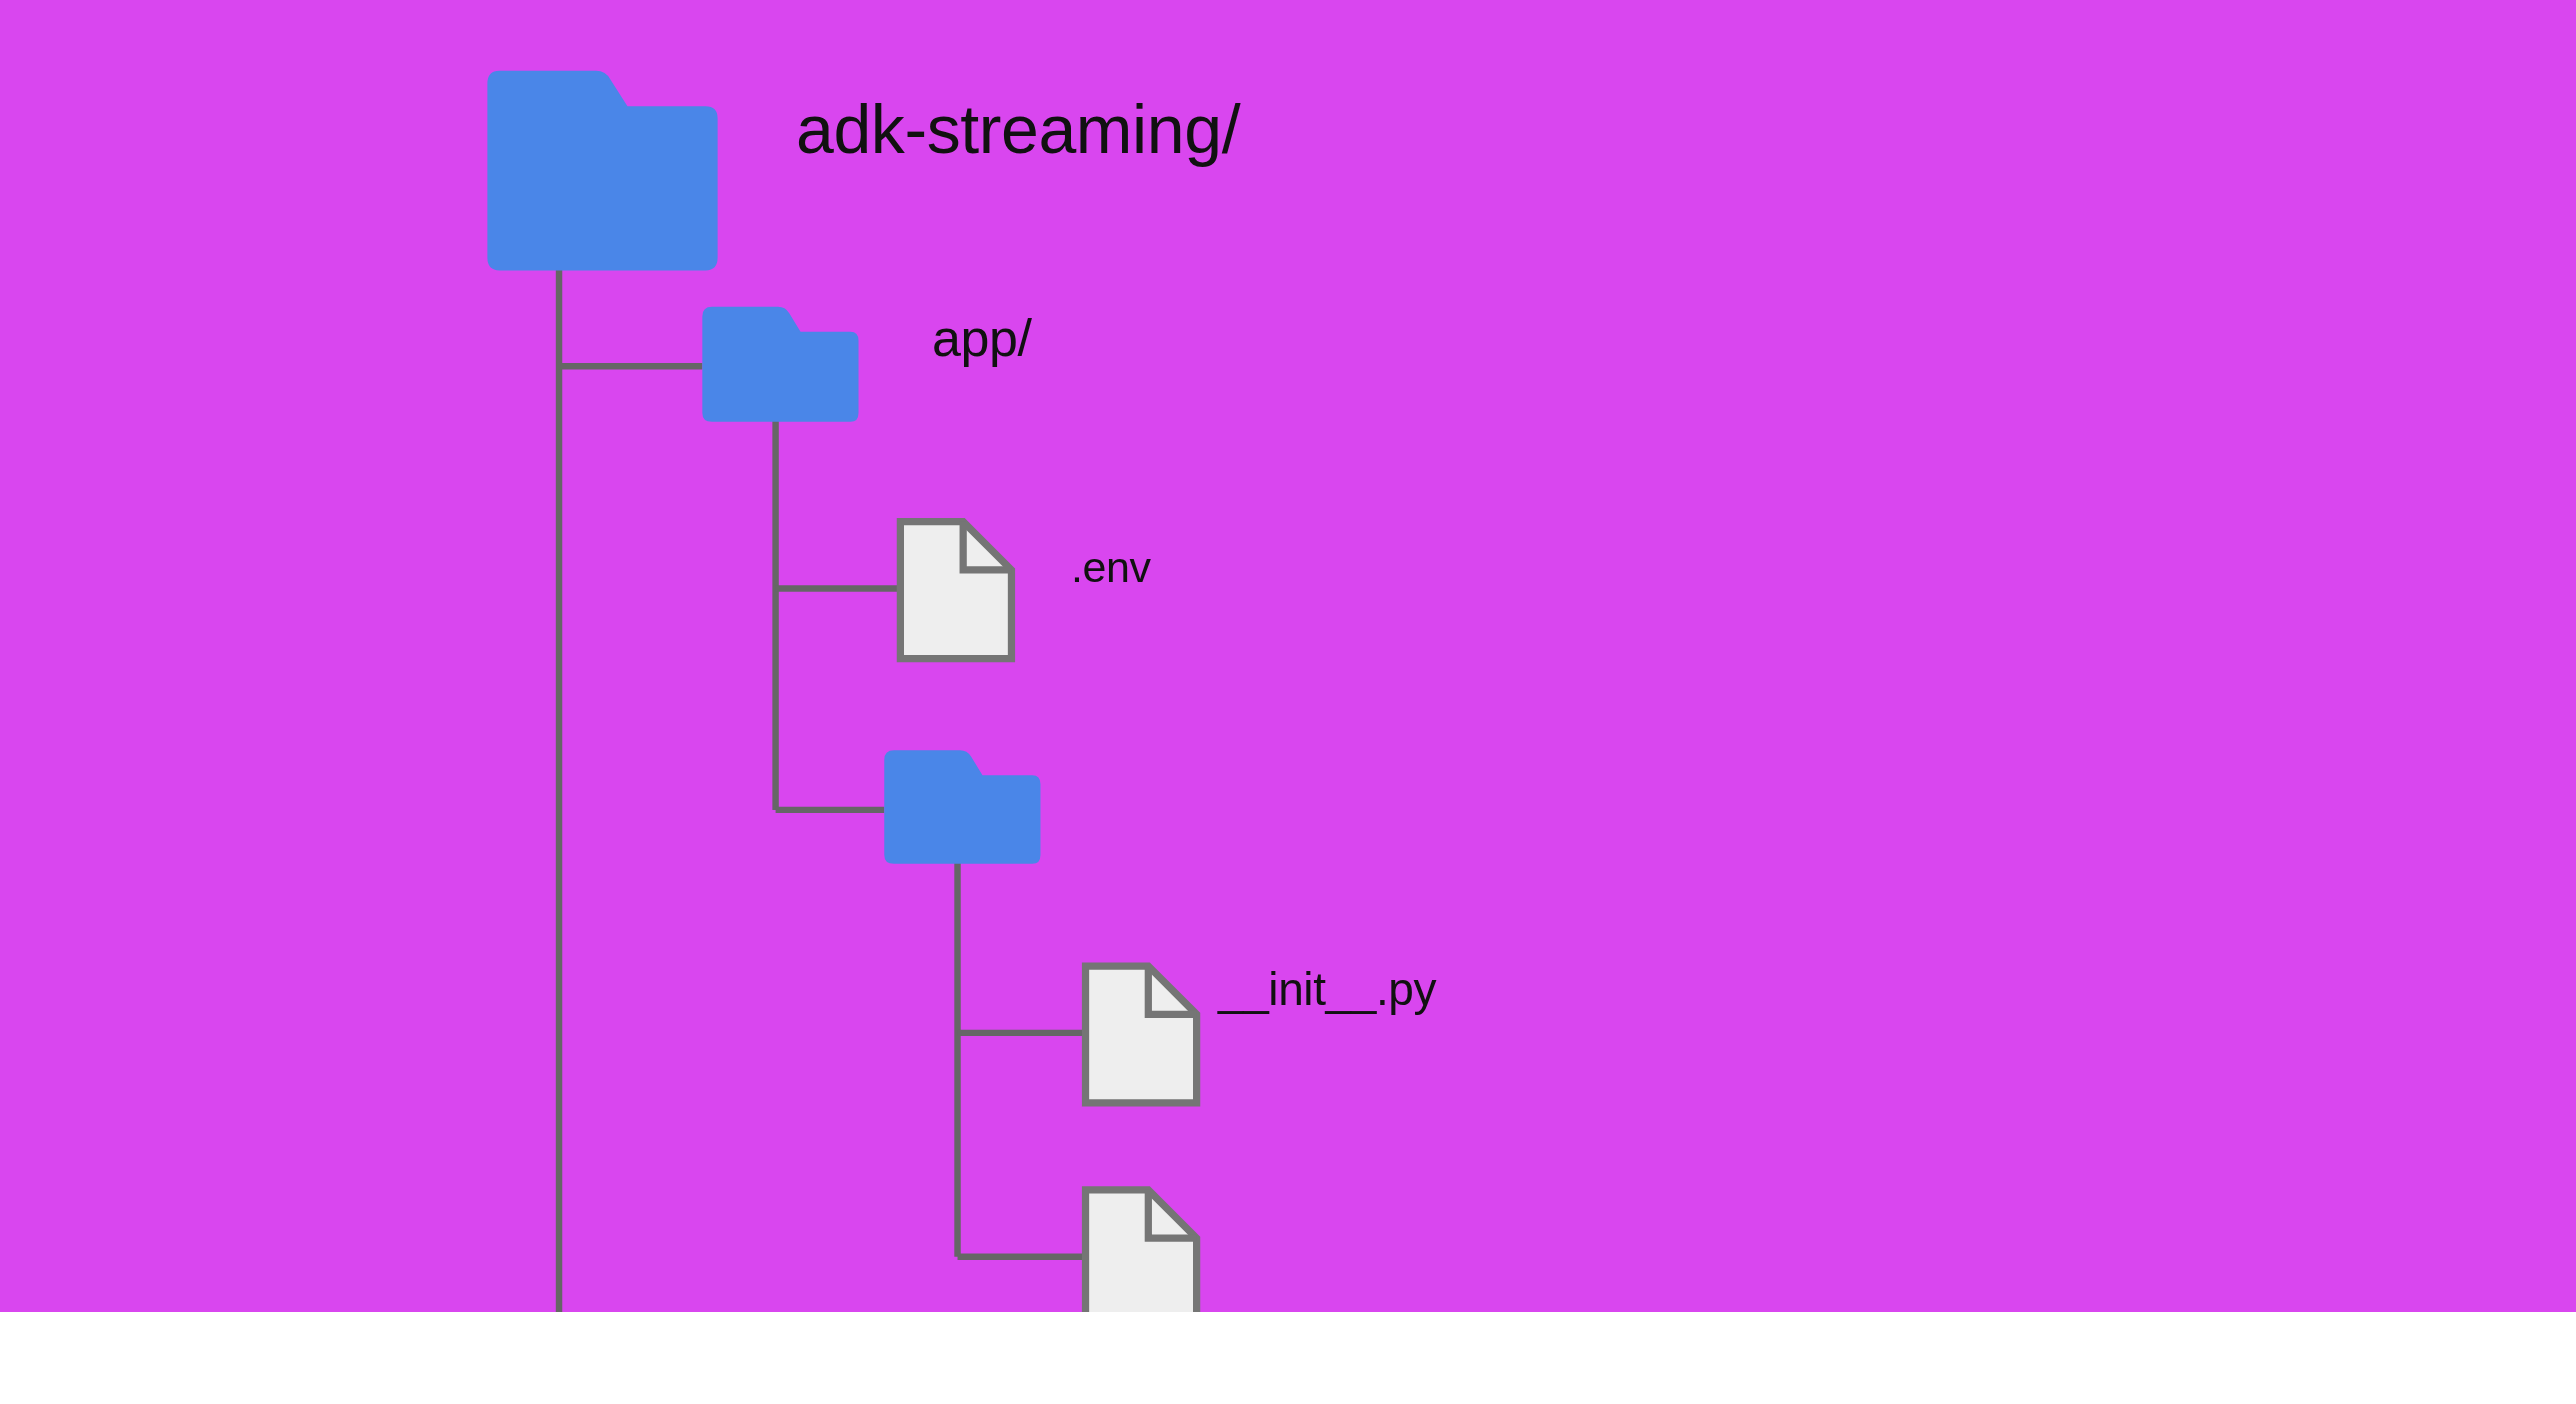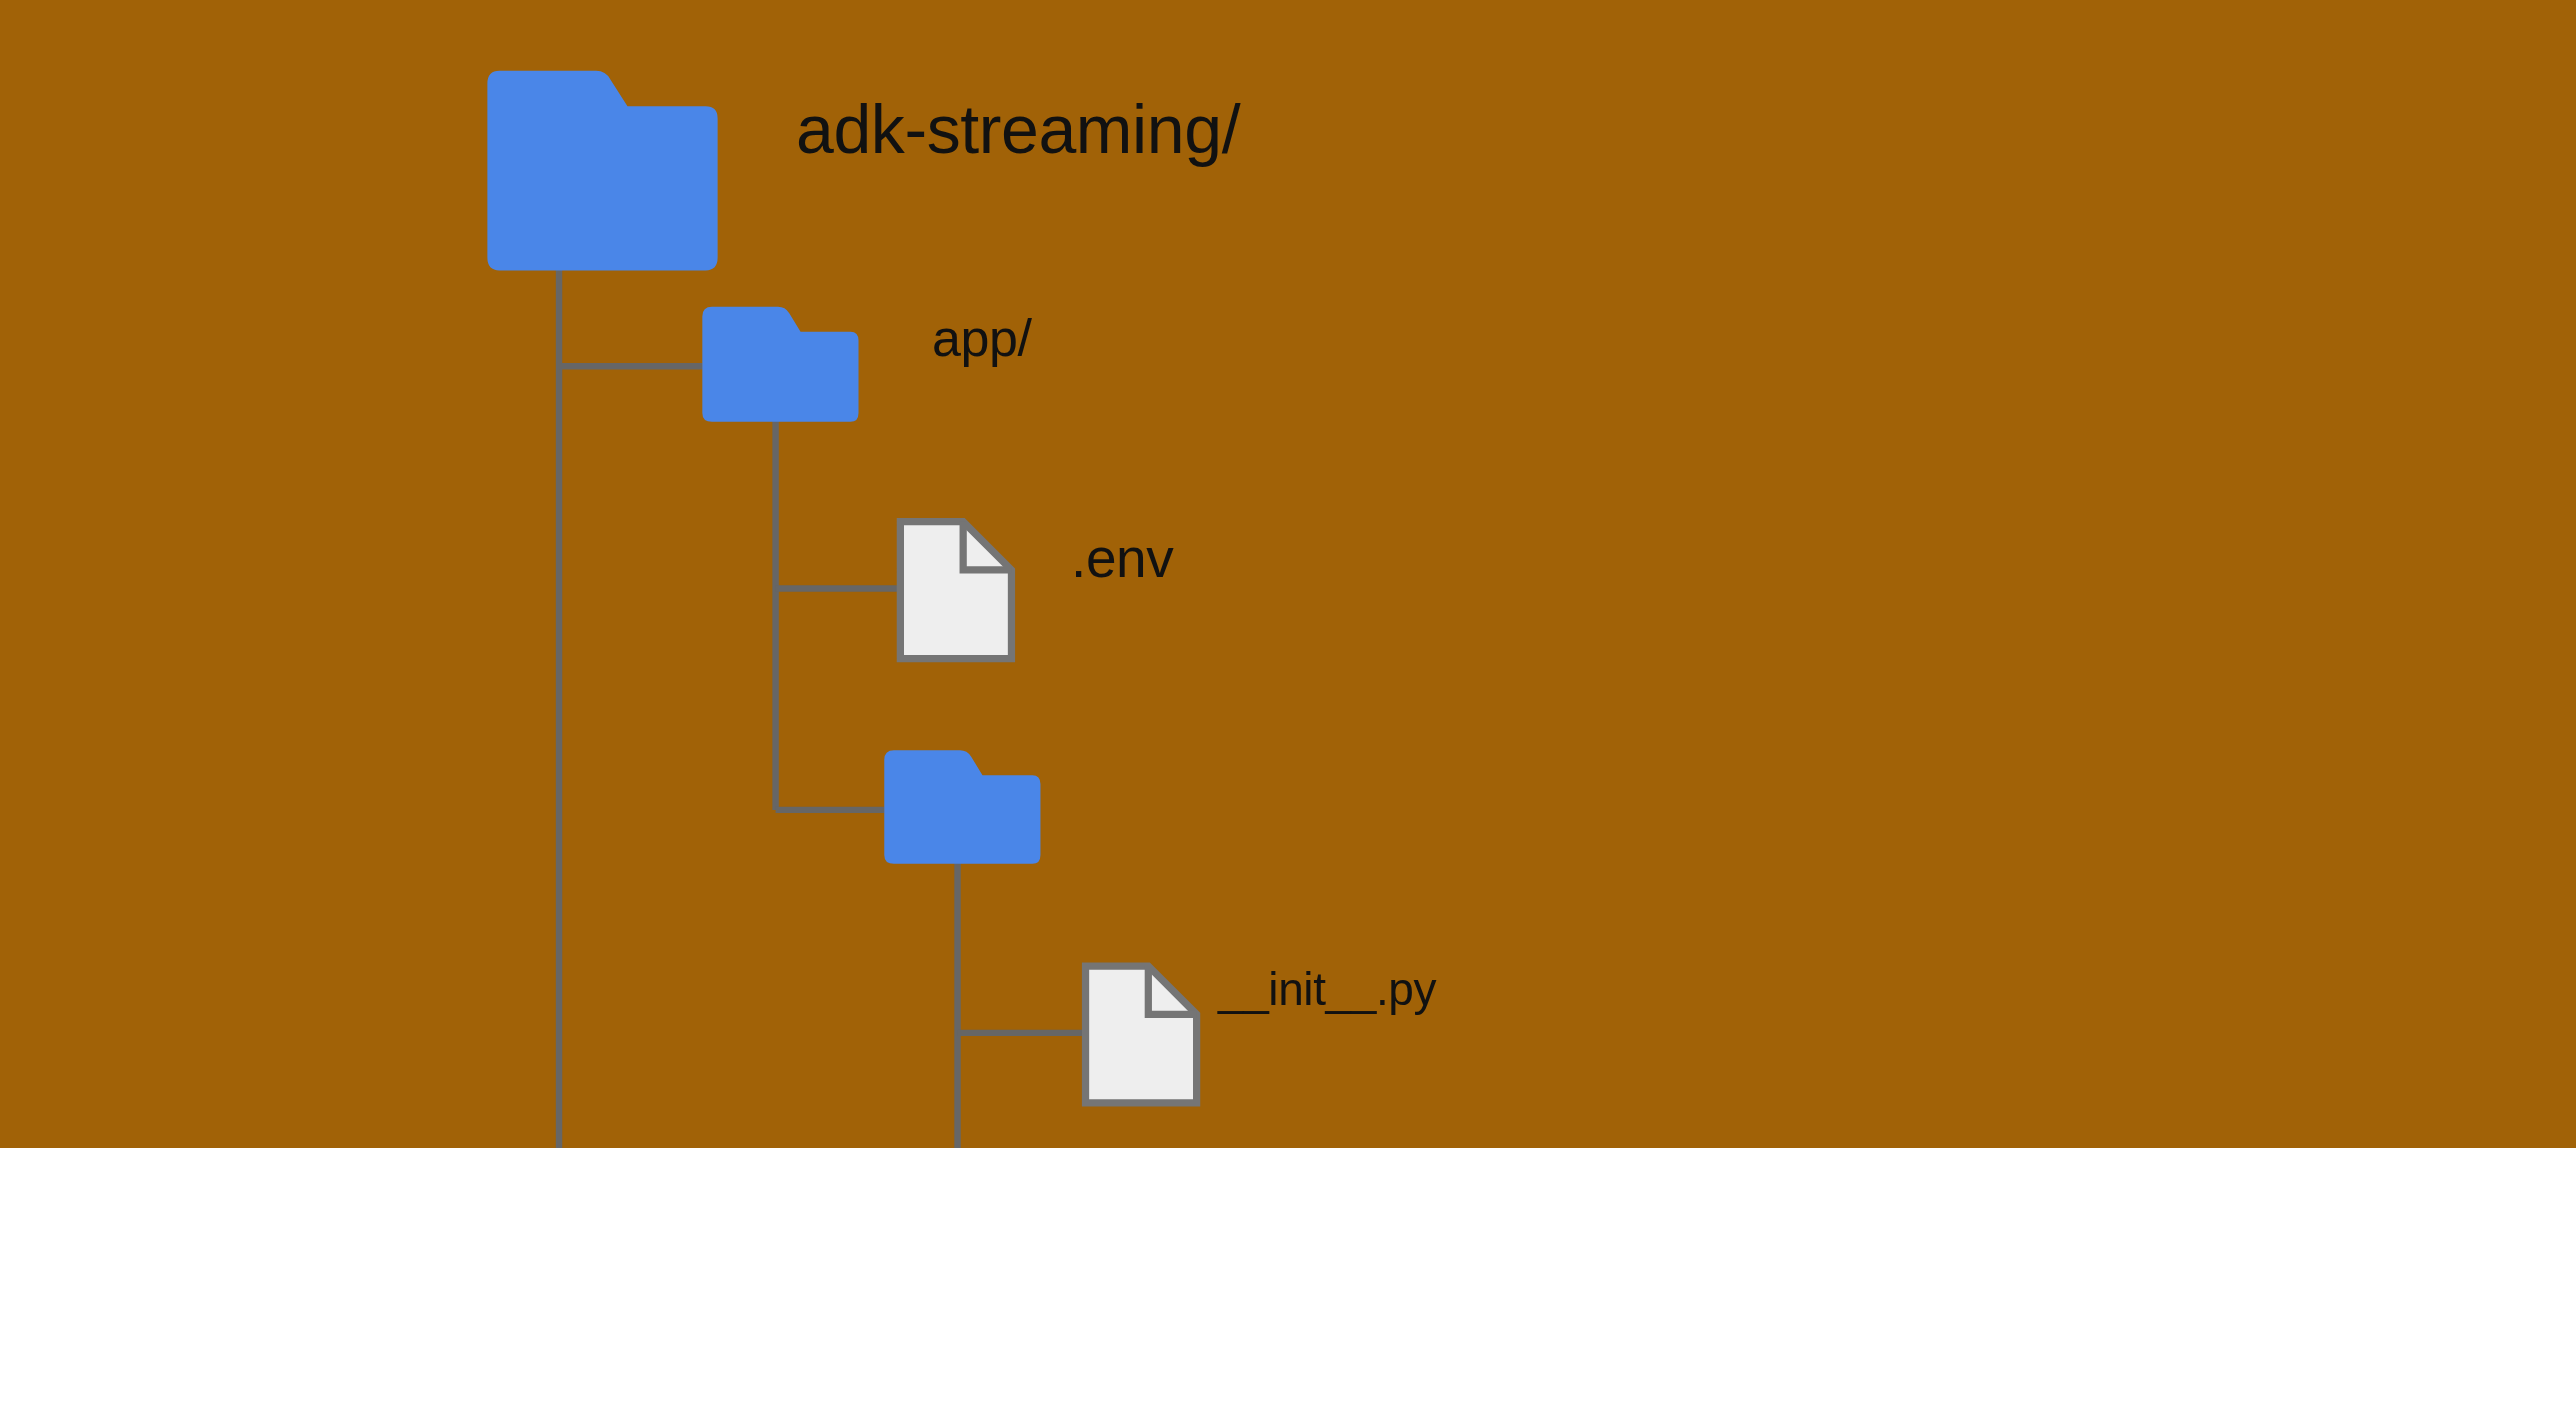--- a/index.html
+++ b/index.html
@@ -6,22 +6,22 @@
     margin: 0;
     padding: 0;
     background: #ffffff;
   }
   body {
     font-family: "Liberation Sans", sans-serif;
   }
   #stage {
     position: relative;
     width: 2576px;
-    height: 1148px;
-    background: #a16207;
+    height: 1312px;
+    background: #d946ef;
     overflow: hidden;
   }
   #tree-svg {
     position: absolute;
     left: 0;
     top: 0;
     width: 2576px;
     height: 1404px;
     display: block;
   }
@@ -29,21 +29,21 @@
     position: absolute;
     color: #111111;
     font-family: "Liberation Sans", sans-serif;
     font-weight: 400;
     white-space: nowrap;
     letter-spacing: -0.4px;
     line-height: 1;
   }
   .lbl-root      { left: 796px;  top: 95px;  font-size: 68px; }
   .lbl-app       { left: 932px; top: 312px;  font-size: 52px; }
-  .lbl-env       { left: 1071px; top: 531px;  font-size: 55px; }
+  .lbl-env       { left: 1071px; top: 546px;  font-size: 43px; }
   .lbl-gsa       { left: 1083px; top: 747px;  font-size: 64px; }
   .lbl-init      { left: 1218px; top: 966px; font-size: 46px; }
   .lbl-agent     { left: 1221px; top: 1190px; font-size: 63px; }
 </style>
 </head>
 <body>
 
 <div id="stage">
 
   <svg id="tree-svg" viewBox="0 0 3199 1744" xmlns="http://www.w3.org/2000/svg">

